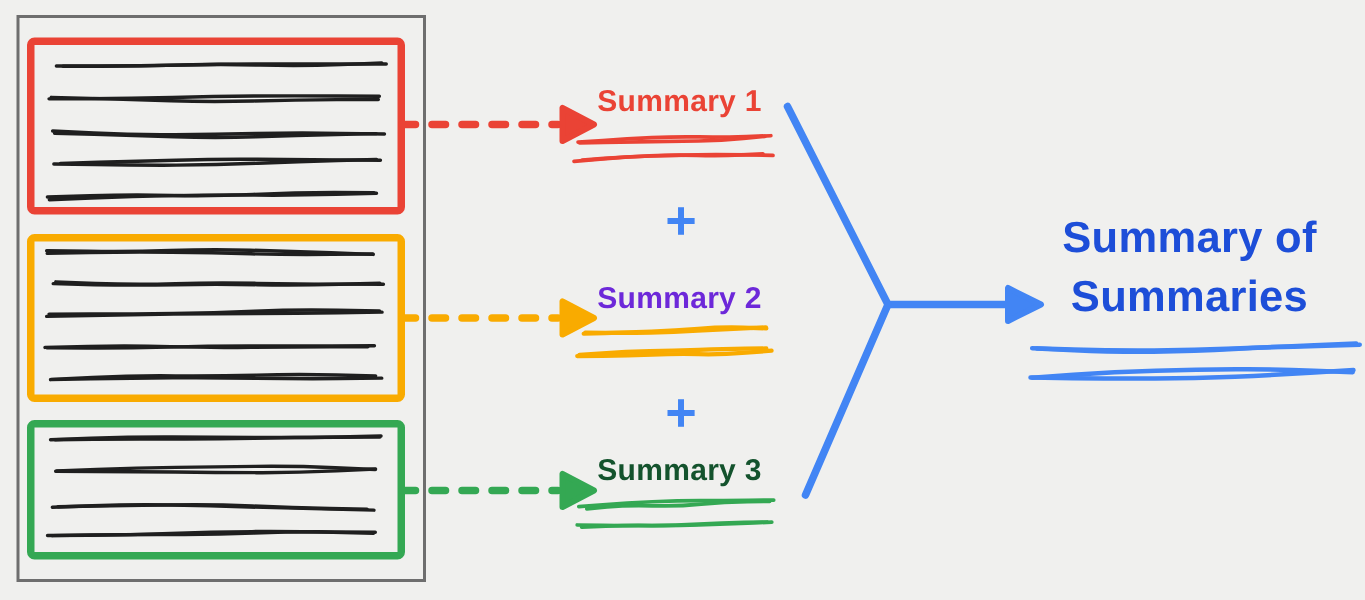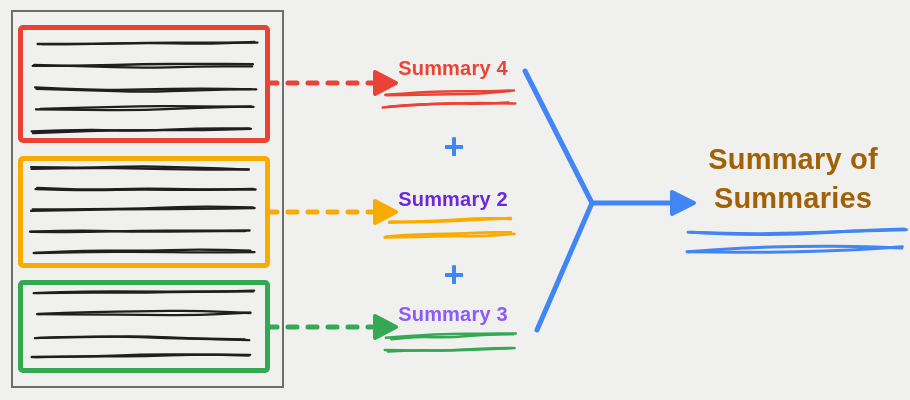--- a/index.html
+++ b/index.html
@@ -84,24 +84,24 @@
       <path d="M384.8 350.0 Q384.8 350.0 401.8 350.3 Q418.9 350.6 434.8 350.4 Q450.7 350.2 465.9 349.4 Q481.0 348.5 496.2 348.2 L511.3 348.0" fill="none" stroke="#34a853" stroke-width="2.5" stroke-linecap="round"></path>
       <path d="M525 71 L592 203 L672 203" fill="none" stroke="#4285f4" stroke-width="5" stroke-linecap="round" stroke-linejoin="round"></path>
       <path d="M592 203 L537 330" fill="none" stroke="#4285f4" stroke-width="5" stroke-linecap="round"></path>
       <path d="M694 203 L672 192 L672 214 Z" fill="#4285f4" stroke="#4285f4" stroke-width="4" stroke-linejoin="round"></path>
       <path d="M691.2 232.3 Q691.2 232.3 716.1 233.5 Q741.0 234.7 768.9 234.5 Q796.8 234.2 822.5 232.7 Q848.2 231.2 876.2 230.1 L904.1 229.0" fill="none" stroke="#4285f4" stroke-width="3" stroke-linecap="round"></path>
       <path d="M688.1 232.2 Q688.1 232.2 715.3 233.0 Q742.5 233.8 769.4 233.6 Q796.4 233.3 823.0 232.3 Q849.7 231.3 878.1 230.6 L906.5 229.8" fill="none" stroke="#4285f4" stroke-width="3" stroke-linecap="round"></path>
       <path d="M687.0 251.7 Q687.0 251.7 715.2 252.1 Q743.4 252.4 769.9 252.3 Q796.3 252.2 823.3 251.1 Q850.4 250.0 876.3 248.4 L902.3 246.7" fill="none" stroke="#4285f4" stroke-width="3" stroke-linecap="round"></path>
       <path d="M688.1 251.8 Q688.1 251.8 715.6 249.8 Q743.1 247.8 770.5 247.1 Q797.9 246.4 823.9 246.2 Q849.8 246.0 875.8 247.1 L901.8 248.1" fill="none" stroke="#4285f4" stroke-width="3" stroke-linecap="round"></path>
     </svg>
 
-  <div class="summary-label" id="sum1" style="color: rgb(234, 67, 53);">Summary 4</div>
+  <div class="summary-label" id="sum1" style="color: rgb(234, 67, 53);">Summary 1</div>
   <div class="plus" id="plus1" style="color: rgb(66, 133, 244);">+</div>
   <div class="summary-label" id="sum2" style="color: #6d28d9;">Summary 2</div>
   <div class="plus" id="plus2" style="color: rgb(66, 133, 244);">+</div>
-  <div class="summary-label" id="sum3" style="color: #8b5cf6;">Summary 3</div>
+  <div class="summary-label" id="sum3" style="color: #14532d;">Summary 3</div>
 
-  <div class="output-title" style="color: #a16207;">
+  <div class="output-title" style="color: #1d4ed8;">
     <div>Summary of</div>
     <div>Summaries</div>
   </div>
 
 </div>
 
 </body></html>

